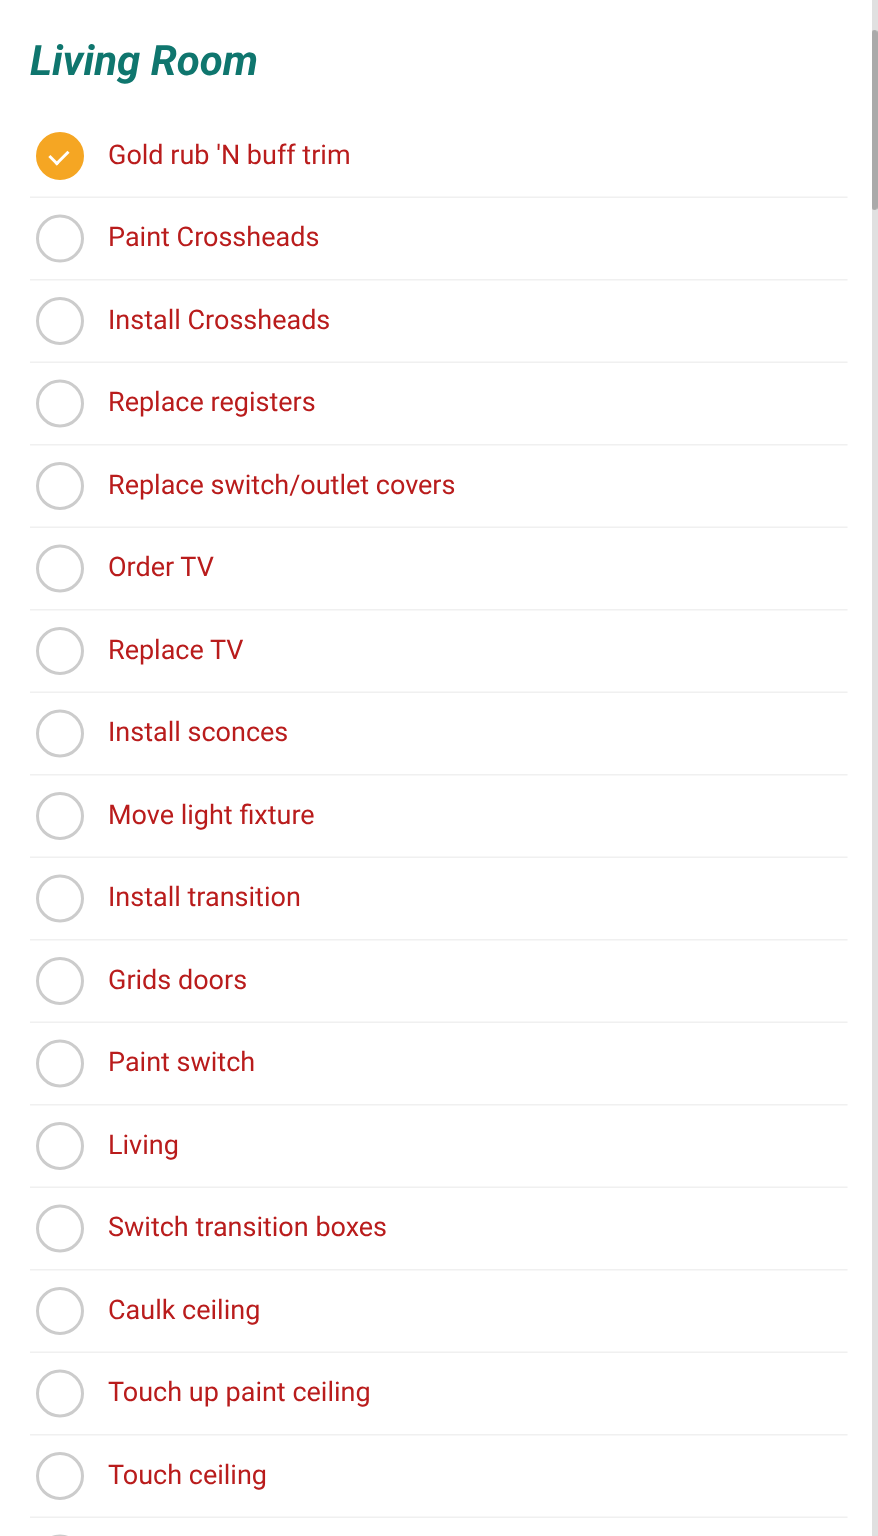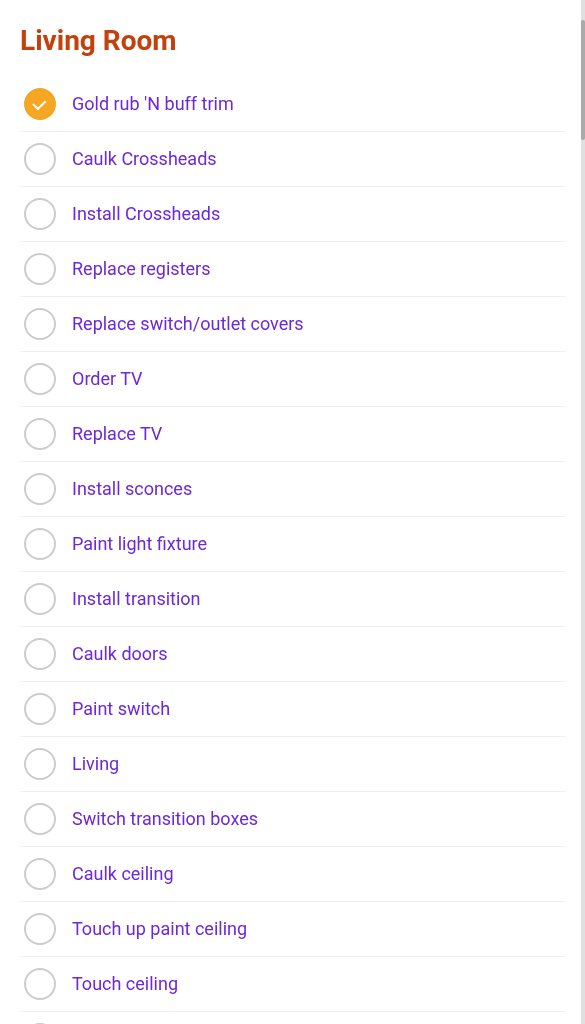--- a/index.html
+++ b/index.html
@@ -12,22 +12,23 @@
       font-family: -apple-system, BlinkMacSystemFont, 'Segoe UI', Roboto, sans-serif;
       background: #ffffff;
       width: 585px;
       min-height: 1024px;
       padding: 24px 20px;
     }
 
     .page-title {
       font-size: 28px;
       font-weight: 700;
-      color: #c2410c;
+      color: #0f766e;
       margin-bottom: 20px;
+      font-style: italic;
     }
 
     .task-list {
       list-style: none;
     }
 
     .task-item {
       display: flex;
       align-items: center;
       padding: 11px 4px;
@@ -62,21 +63,21 @@
       display: block;
       width: 10px;
       height: 6px;
       border-left: 2.5px solid #ffffff;
       border-bottom: 2.5px solid #ffffff;
       transform: rotate(-45deg) translateY(-1px);
     }
 
     .task-label {
       font-size: 18px;
-      color: #6d28d9;
+      color: #b91c1c;
       font-weight: 400;
       line-height: 1.4;
     }
 
     .scrollbar-track {
       position: fixed;
       right: 0;
       top: 0;
       width: 4px;
       height: 100%;
@@ -97,21 +98,21 @@
 
 <h1 class="page-title">Living Room</h1>
 
 <ul class="task-list" id="task-list">
     <li class="task-item">
       <div class="checkbox checked"></div>
       <span class="task-label">Gold rub 'N buff trim</span>
     </li>
     <li class="task-item">
       <div class="checkbox"></div>
-      <span class="task-label">Caulk Crossheads</span>
+      <span class="task-label">Paint Crossheads</span>
     </li>
     <li class="task-item">
       <div class="checkbox"></div>
       <span class="task-label">Install Crossheads</span>
     </li>
     <li class="task-item">
       <div class="checkbox"></div>
       <span class="task-label">Replace registers</span>
     </li>
     <li class="task-item">
@@ -125,29 +126,29 @@
     <li class="task-item">
       <div class="checkbox"></div>
       <span class="task-label">Replace TV</span>
     </li>
     <li class="task-item">
       <div class="checkbox"></div>
       <span class="task-label">Install sconces</span>
     </li>
     <li class="task-item">
       <div class="checkbox"></div>
-      <span class="task-label">Paint light fixture</span>
+      <span class="task-label">Move light fixture</span>
     </li>
     <li class="task-item">
       <div class="checkbox"></div>
       <span class="task-label">Install transition</span>
     </li>
     <li class="task-item">
       <div class="checkbox"></div>
-      <span class="task-label">Caulk doors</span>
+      <span class="task-label">Grids doors</span>
     </li>
     <li class="task-item">
       <div class="checkbox"></div>
       <span class="task-label">Paint switch</span>
     </li>
     <li class="task-item">
       <div class="checkbox"></div>
       <span class="task-label">Living</span>
     </li>
     <li class="task-item">

